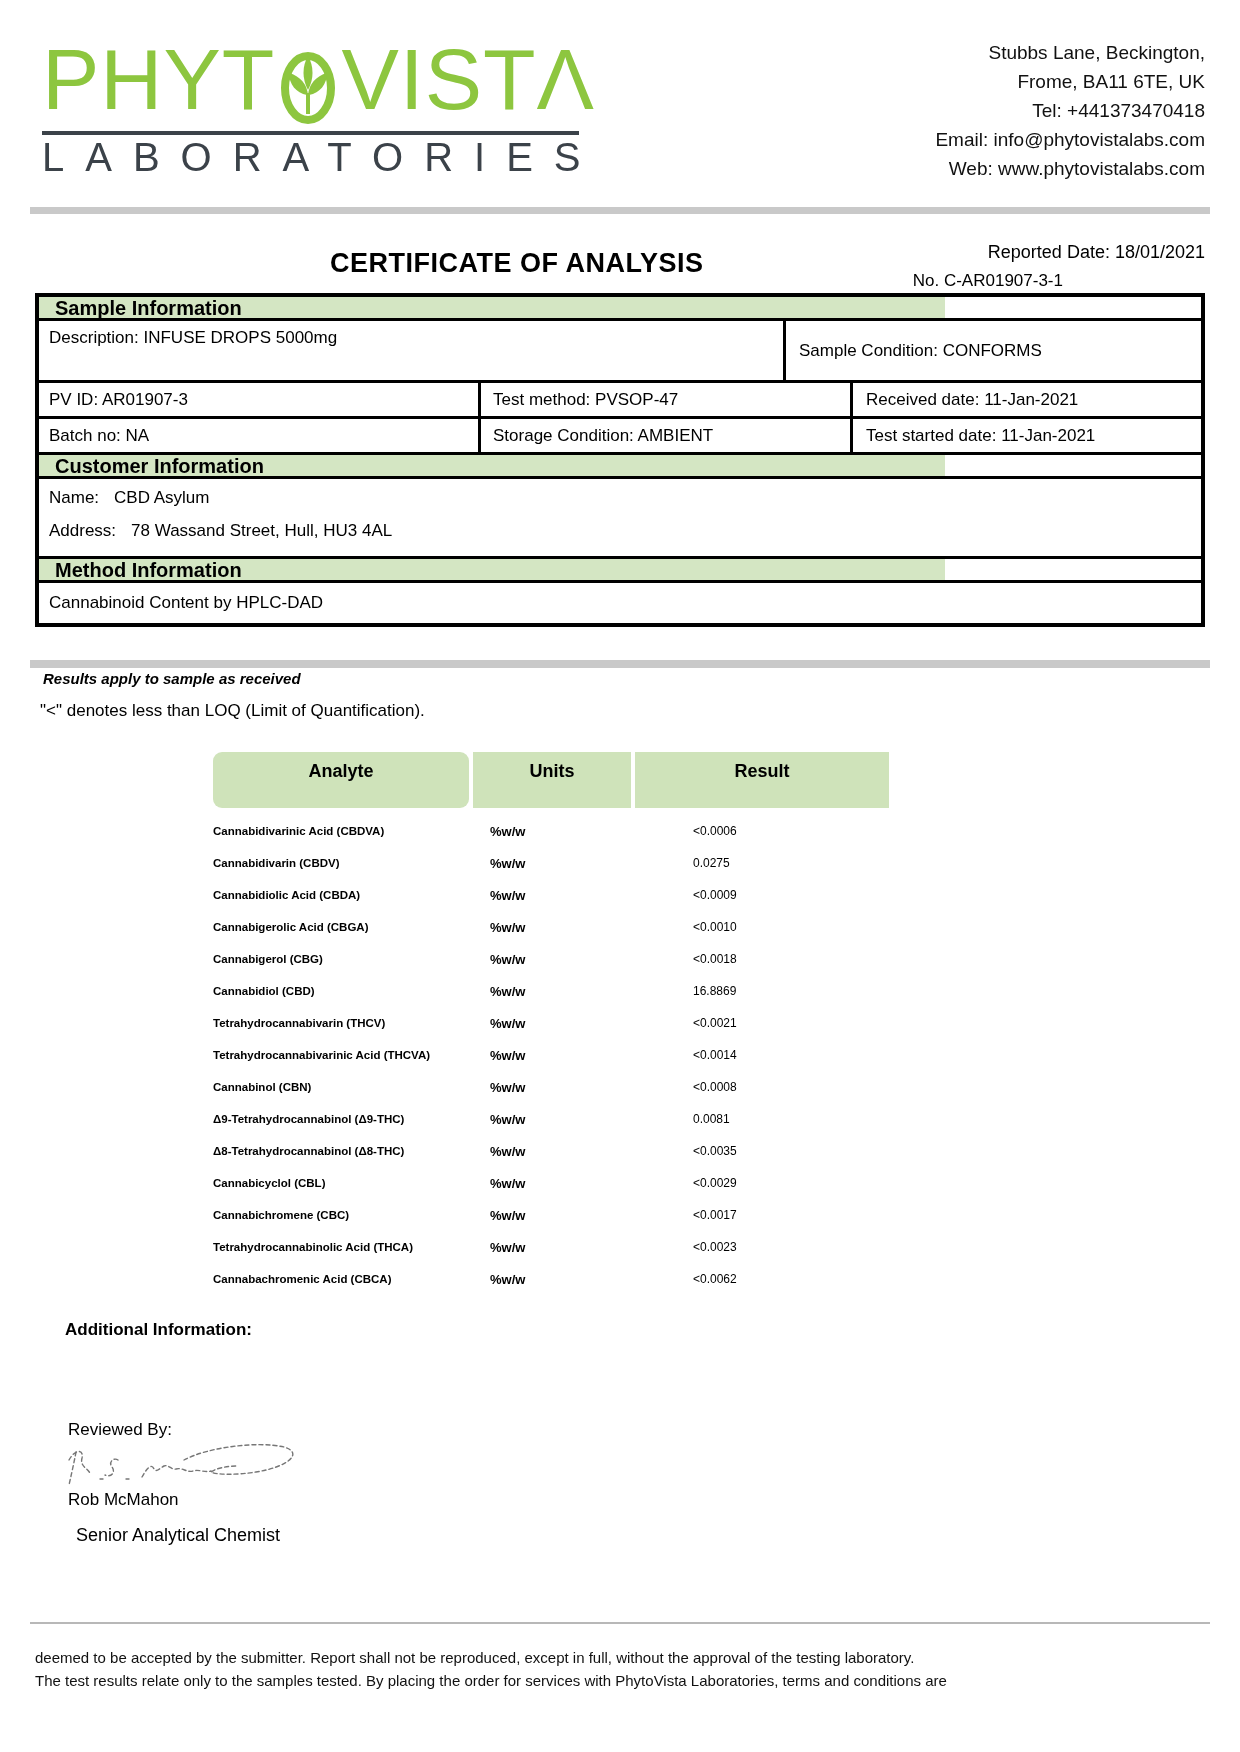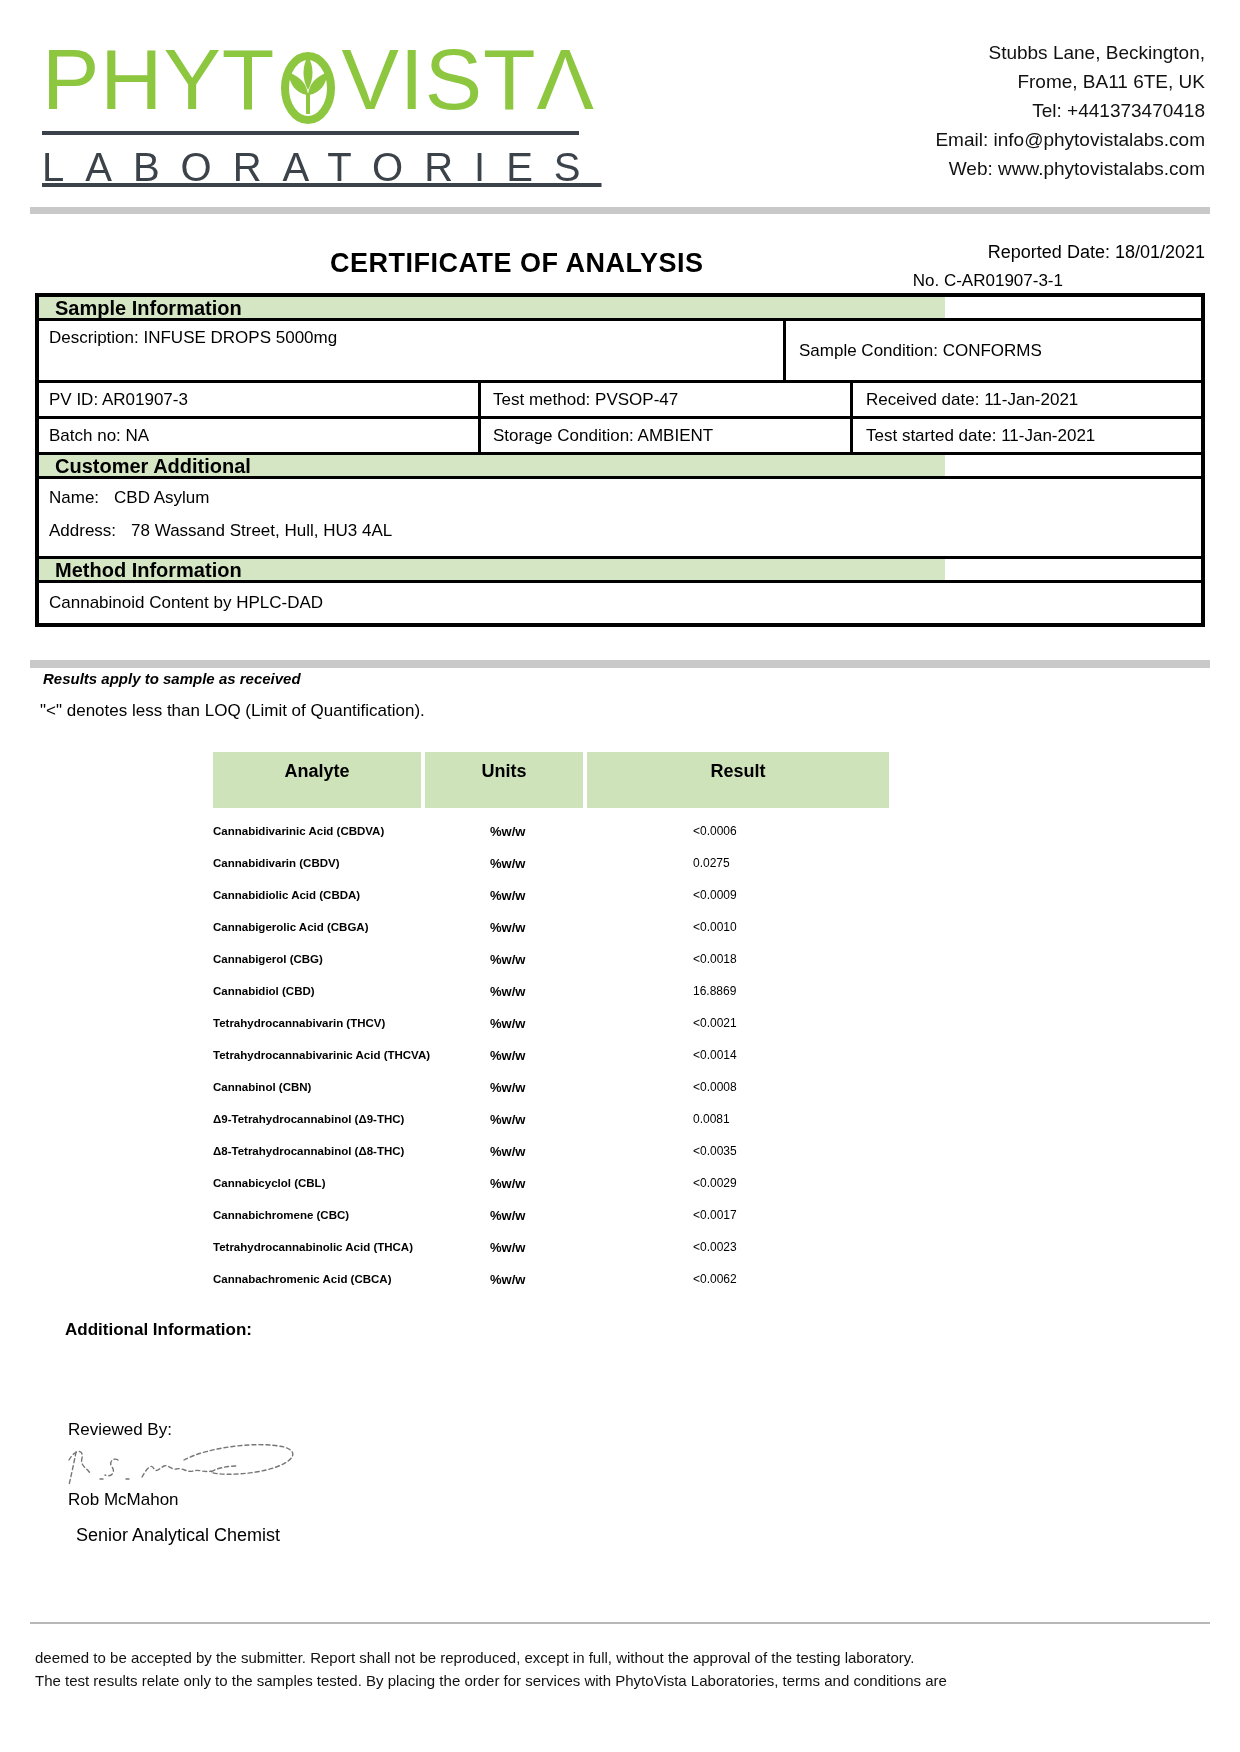--- a/index.html
+++ b/index.html
@@ -4,21 +4,21 @@
 <style>
   * { margin:0; padding:0; box-sizing:border-box; }
   body { background:#ffffff; font-family:"Liberation Sans", sans-serif; color:#000; }
   .page { position:relative; width:1240px; height:1752px; background:#fff; overflow:hidden; }
 
   
   .logo-block { position:absolute; left:42px; top:36px; width:560px; }
   .brand-line { display:flex; align-items:flex-end; color:#8dc63f; font-size:86px; font-weight:400; letter-spacing:1px; line-height:1; white-space:nowrap; }
   .brand-line .leaf-svg { margin:0 3px -4px 3px; }
   .logo-rule { width:537px; height:4px; background:#3b4249; margin-top:9px; }
-  .sub-brand { margin-top:10px; font-size:40px; color:#3b4249; letter-spacing:21px; white-space:nowrap;text-decoration:underline; }
+  .sub-brand { font-size:40px; color:#3b4249; letter-spacing:21px; white-space:nowrap; }
 
   .contact-block { position:absolute; right:35px; top:38px; text-align:right; font-size:19px; line-height:29px; color:#111; }
 
   .gray-bar1 { position:absolute; left:30px; top:207px; width:1180px; height:7px; background:#c9c9c9; }
 
   
   .meta-block { position:absolute; right:35px; top:223px; text-align:right;margin-top:19px; }
   .meta-date { font-size:18px; }
   .meta-no   { font-size:17px; margin-top:8px; margin-right:142px; }
   .coa-title { position:absolute; left:330px; top:248px; font-size:27px; font-weight:bold; letter-spacing:0.5px; }
@@ -42,21 +42,21 @@
 
   .gray-bar2 { position:absolute; left:30px; top:660px; width:1180px; height:8px; background:#c9c9c9; }
 
   .note1 { position:absolute; left:43px; top:670px; font-size:15px; font-weight:bold; font-style:italic; }
   .note2 { position:absolute; left:40px; top:701px; font-size:17px; }
 
   
   .results { position:absolute; left:213px; top:752px; width:676px; }
   .rhead { display:flex; gap:4px; height:56px; }
   .rhead > div { background:#cfe3ba; font-weight:bold; font-size:18px; text-align:center; padding-top:9px; }
-  .rh1 { width:208px; } .rh2 { width:158px; } .rh3 { flex:1; }
+  .rh1 { width:256px;border-radius:9px; } .rh2 { width:158px; } .rh3 { flex:1; }
   .rbody { margin-top:7px; }
   .rrow { display:flex; height:32px; align-items:center; }
   .ra { width:277px; font-weight:bold; font-size:11.5px; }
   .ru { width:203px; font-weight:bold; font-size:13px; }
   .rr { flex:1; font-size:12px; }
 
   
   .add-info { position:absolute; left:65px; top:1320px; font-size:17px; font-weight:bold; }
   .reviewed-by { position:absolute; left:68px; top:1420px; font-size:17px; }
   .signature { position:absolute; left:60px; top:1438px; }
@@ -121,21 +121,21 @@
       <div class="c3">Received date: 11-Jan-2021</div>
     </div>
 
     <div class="trip-row">
       <div class="c1">Batch no: NA</div>
       <div class="c2">Storage Condition: AMBIENT</div>
       <div class="c3">Test started date: 11-Jan-2021</div>
     </div>
 
     <div class="band">
-      <div class="band-green">Customer Additional</div>
+      <div class="band-green">Customer Information</div>
       <div class="band-white"></div>
     </div>
 
     <div class="cust-box">
       <div class="cust-line">
         <span>Name:</span><span class="val">CBD Asylum</span>
       </div>
       <div class="cust-line">
         <span>Address:</span><span class="val">78 Wassand Street, Hull, HU3 4AL</span>
       </div>

